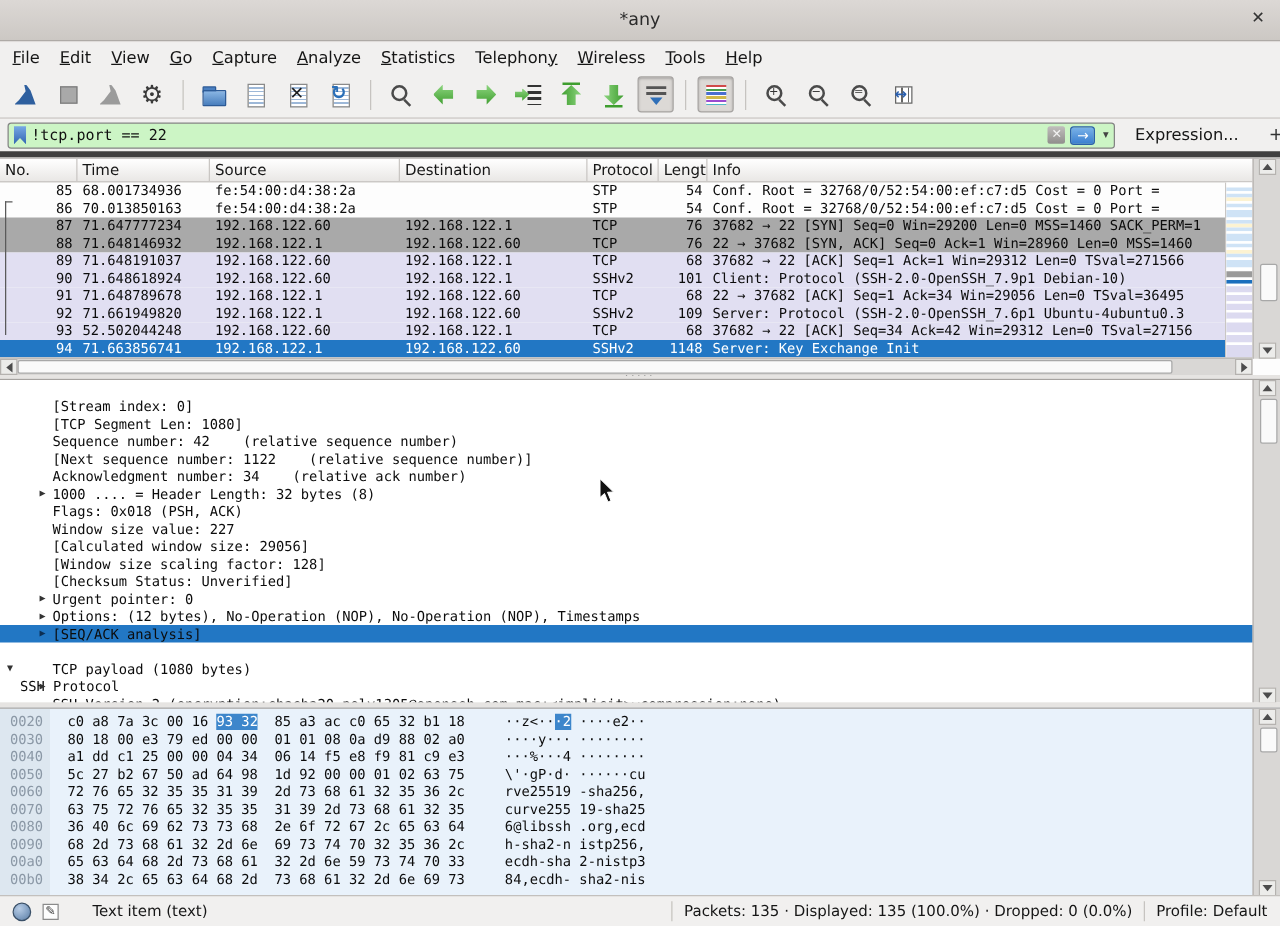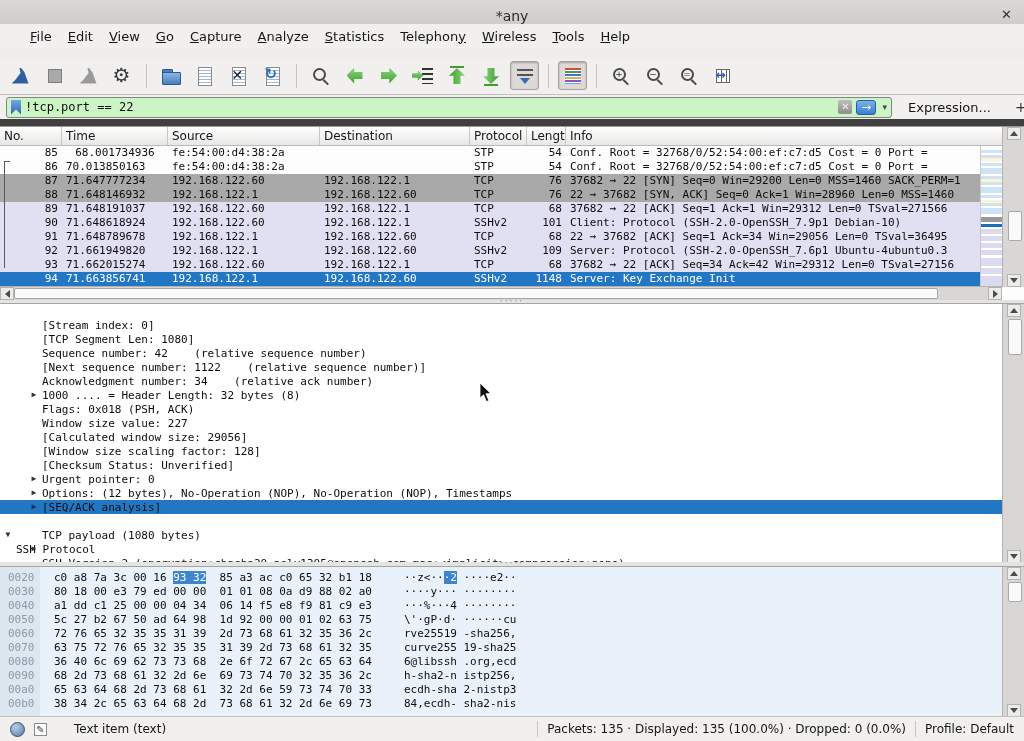--- a/index.html
+++ b/index.html
@@ -4,22 +4,22 @@
 <style>
   html,body{margin:0;padding:0}
   body{width:1024px;height:741px;position:relative;overflow:hidden;
        font-family:"DejaVu Sans","Liberation Sans",sans-serif;background:#efedeb;}
   
   .titlebar{position:absolute;top:0;left:0;right:0;height:32px;
     background:linear-gradient(#dcd8d5,#ccc8c4);border-bottom:1px solid #aeaaa6;}
   .win-title{position:absolute;left:0;right:0;top:8px;text-align:center;font-size:14px;color:#2b2b2b;}
   .win-close{position:absolute;right:12px;top:7px;font-size:13px;color:#333;cursor:default;}
   
-  .menubar{position:absolute;top:24px;left:0;right:0;height:24px;background:#f1f0ef;
-    display:flex;align-items:center;padding-left:22px;}
+  .menubar{position:absolute;top:34px;left:0;right:0;height:24px;background:#f1f0ef;
+    display:flex;align-items:center;padding-left:2px;}
   .menu-item{padding:3px 8px;font-size:13px;color:#161616;white-space:nowrap;}
   
   .toolbar{position:absolute;top:57px;left:0;right:0;height:37px;background:#f1f0ef;
     border-bottom:1px solid #c3c0bd;display:flex;align-items:center;padding-left:6px;gap:5px;}
   .tb-sep{width:1px;height:24px;background:#c6c3c0;margin:0 4px;}
   .tb-btn{width:27px;height:27px;display:flex;align-items:center;justify-content:center;
     border:1px solid transparent;border-radius:3px;}
   .tb-btn.pressed{background:#dcd9d6;border:1px solid #a5a2a0;box-shadow:inset 0 1px 2px rgba(0,0,0,.25);}
   .ic{display:inline-block;position:relative;width:22px;height:22px;}
   .ic-fin-blue::before,.ic-fin-gray::before{content:"";position:absolute;left:2px;bottom:3px;width:17px;height:16px;
@@ -60,21 +60,21 @@
     background:repeating-linear-gradient(to bottom,#555 0 2px,transparent 2px 5px);}
   .ic-autoscroll::after{content:"";position:absolute;left:6px;bottom:3px;
     border-left:5px solid transparent;border-right:5px solid transparent;border-top:6px solid #2f6fb8;}
   .ic-colorize::before{content:"";position:absolute;inset:3px;
     background:linear-gradient(to bottom,#d04a4a 0 2px,#fff 2px 3px,#4a9e4a 3px 5px,#fff 5px 6px,#4a6fd0 6px 8px,#fff 8px 9px,#d0b84a 9px 11px,#fff 11px 12px,#9a4ad0 12px 14px,#fff 14px 15px,#50b8c8 15px 17px);}
   .ic-resize-cols::before{content:"";position:absolute;inset:4px;background:#fff;border:1px solid #666;
     background-image:linear-gradient(to right,transparent 0 4px,#666 4px 5px,transparent 5px 9px,#666 9px 10px,transparent 10px);}
   .ic-resize-cols::after{content:"↔";position:absolute;left:4px;top:3px;color:#2a5fae;font-size:12px;font-weight:bold;}
   
   .filterbar{position:absolute;top:95px;left:0;right:0;height:31px;background:#f1f0ef;
-    border-bottom:7px solid #404040;display:flex;align-items:center;padding:0 6px;box-sizing:border-box;}
+    border-bottom:5px solid #404040;display:flex;align-items:center;padding:0 6px;box-sizing:border-box;}
   .filter-field{width:886px;height:21px;background:#ccf5c5;border:1px solid #848484;border-radius:3px;
     display:flex;align-items:center;padding:0 4px;box-sizing:border-box;gap:4px;flex:0 0 auto;}
   .bookmark{width:10px;height:15px;background:linear-gradient(#76a8e4,#2f64b0);
     clip-path:polygon(0 0,100% 0,100% 100%,50% 66%,0 100%);flex:0 0 auto;}
   .filter-text{flex:1 1 auto;font-family:"DejaVu Sans Mono","Liberation Mono",monospace;font-size:12px;color:#101010;white-space:pre;overflow:hidden;}
   .clearx{width:14px;height:14px;border-radius:2px;background:linear-gradient(#c0bebc,#908e8c);
     color:#f2f2f2;font-size:10px;line-height:14px;text-align:center;flex:0 0 auto;}
   .applyb{width:20px;height:15px;border-radius:3px;border:1px solid #2a5fa8;box-sizing:border-box;
     background:linear-gradient(#7ab2e8,#3a7fd0);color:#fff;font-size:11px;line-height:13px;text-align:center;flex:0 0 auto;}
   .caret{font-size:9px;color:#444;margin-left:2px;flex:0 0 auto;}
@@ -260,21 +260,21 @@
       <span class="pl-hcell" style="width: 106px;">Time</span>
       <span class="pl-hcell" style="width: 152px;">Source</span>
       <span class="pl-hcell" style="width: 150px;">Destination</span>
       <span class="pl-hcell" style="width: 57px;">Protocol</span>
       <span class="pl-hcell" style="width: 39px;">Length</span>
       <span class="pl-hcell last">Info</span>
     </div>
   <div class="pl-body" id="pl-body">
       <div class="pl-row c-white">
         <span class="pl-cell pc0" style="width: 62px;">85</span>
-        <span class="pl-cell pc1" style="width: 106px; text-align: center;">68.001734936</span>
+        <span class="pl-cell pc1" style="width: 106px;">68.001734936</span>
         <span class="pl-cell pc2" style="width: 152px;">fe:54:00:d4:38:2a</span>
         <span class="pl-cell pc3" style="width: 150px;"></span>
         <span class="pl-cell pc4" style="width: 57px;">STP</span>
         <span class="pl-cell pc5" style="width: 39px;">54</span>
         <span class="pl-cell pc6 pc-info">Conf. Root = 32768/0/52:54:00:ef:c7:d5  Cost = 0  Port = </span>
       </div>
       <div class="pl-row c-white">
         <span class="pl-cell pc0" style="width: 62px;">86</span>
         <span class="pl-cell pc1" style="width: 106px;">70.013850163</span>
         <span class="pl-cell pc2" style="width: 152px;">fe:54:00:d4:38:2a</span>
@@ -332,21 +332,21 @@
         <span class="pl-cell pc0" style="width: 62px;">92</span>
         <span class="pl-cell pc1" style="width: 106px;">71.661949820</span>
         <span class="pl-cell pc2" style="width: 152px;">192.168.122.1</span>
         <span class="pl-cell pc3" style="width: 150px;">192.168.122.60</span>
         <span class="pl-cell pc4" style="width: 57px;">SSHv2</span>
         <span class="pl-cell pc5" style="width: 39px;">109</span>
         <span class="pl-cell pc6 pc-info">Server: Protocol (SSH-2.0-OpenSSH_7.6p1 Ubuntu-4ubuntu0.3</span>
       </div>
       <div class="pl-row c-lav">
         <span class="pl-cell pc0" style="width: 62px;">93</span>
-        <span class="pl-cell pc1" style="width: 106px;">71.662015274</span>
+        <span class="pl-cell pc1" style="width: 106px;">52.502044248</span>
         <span class="pl-cell pc2" style="width: 152px;">192.168.122.60</span>
         <span class="pl-cell pc3" style="width: 150px;">192.168.122.1</span>
         <span class="pl-cell pc4" style="width: 57px;">TCP</span>
         <span class="pl-cell pc5" style="width: 39px;">68</span>
         <span class="pl-cell pc6 pc-info">37682 → 22 [ACK] Seq=34 Ack=42 Win=29312 Len=0 TSval=27156</span>
       </div>
       <div class="pl-row c-sel">
         <span class="pl-cell pc0" style="width: 62px;">94</span>
         <span class="pl-cell pc1" style="width: 106px;">71.663856741</span>
         <span class="pl-cell pc2" style="width: 152px;">192.168.122.1</span>

